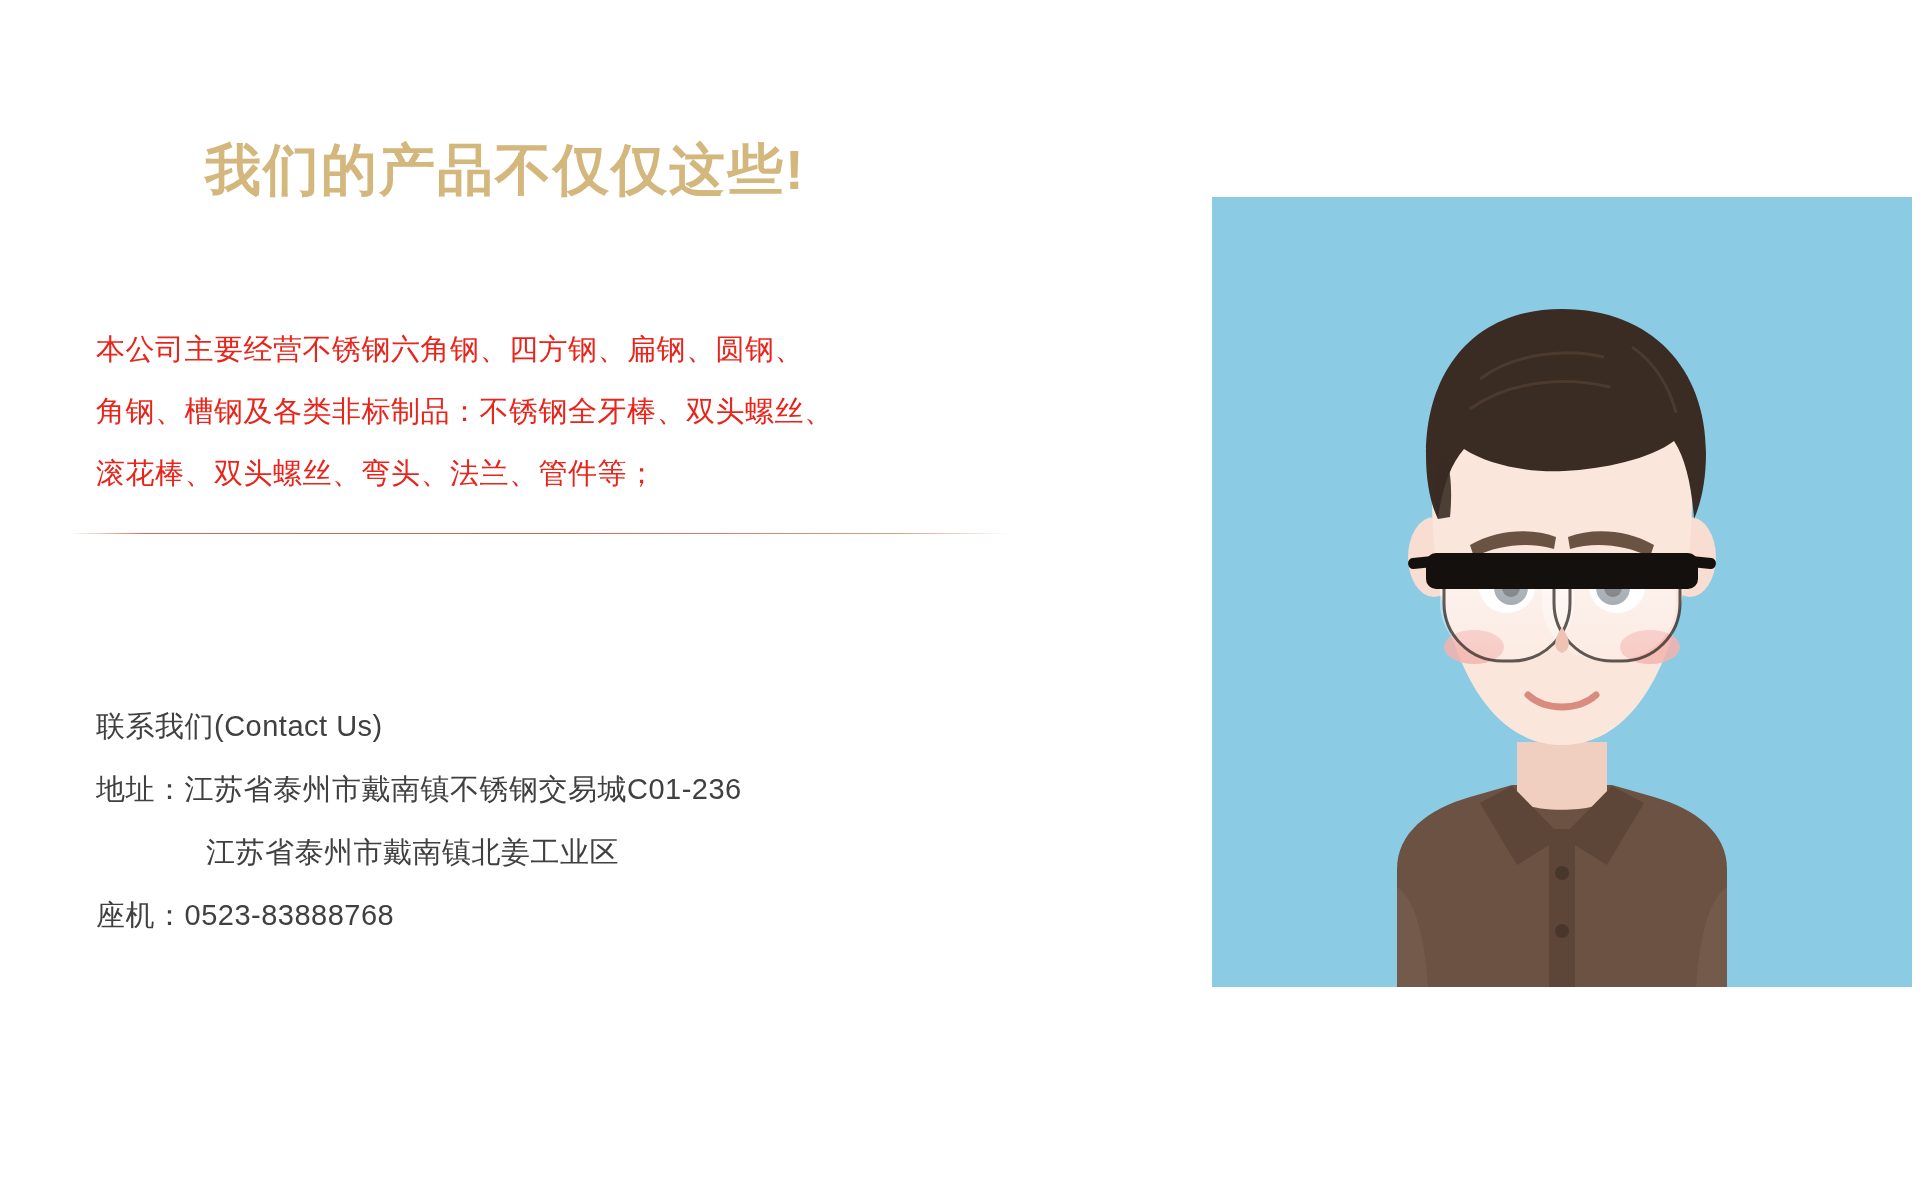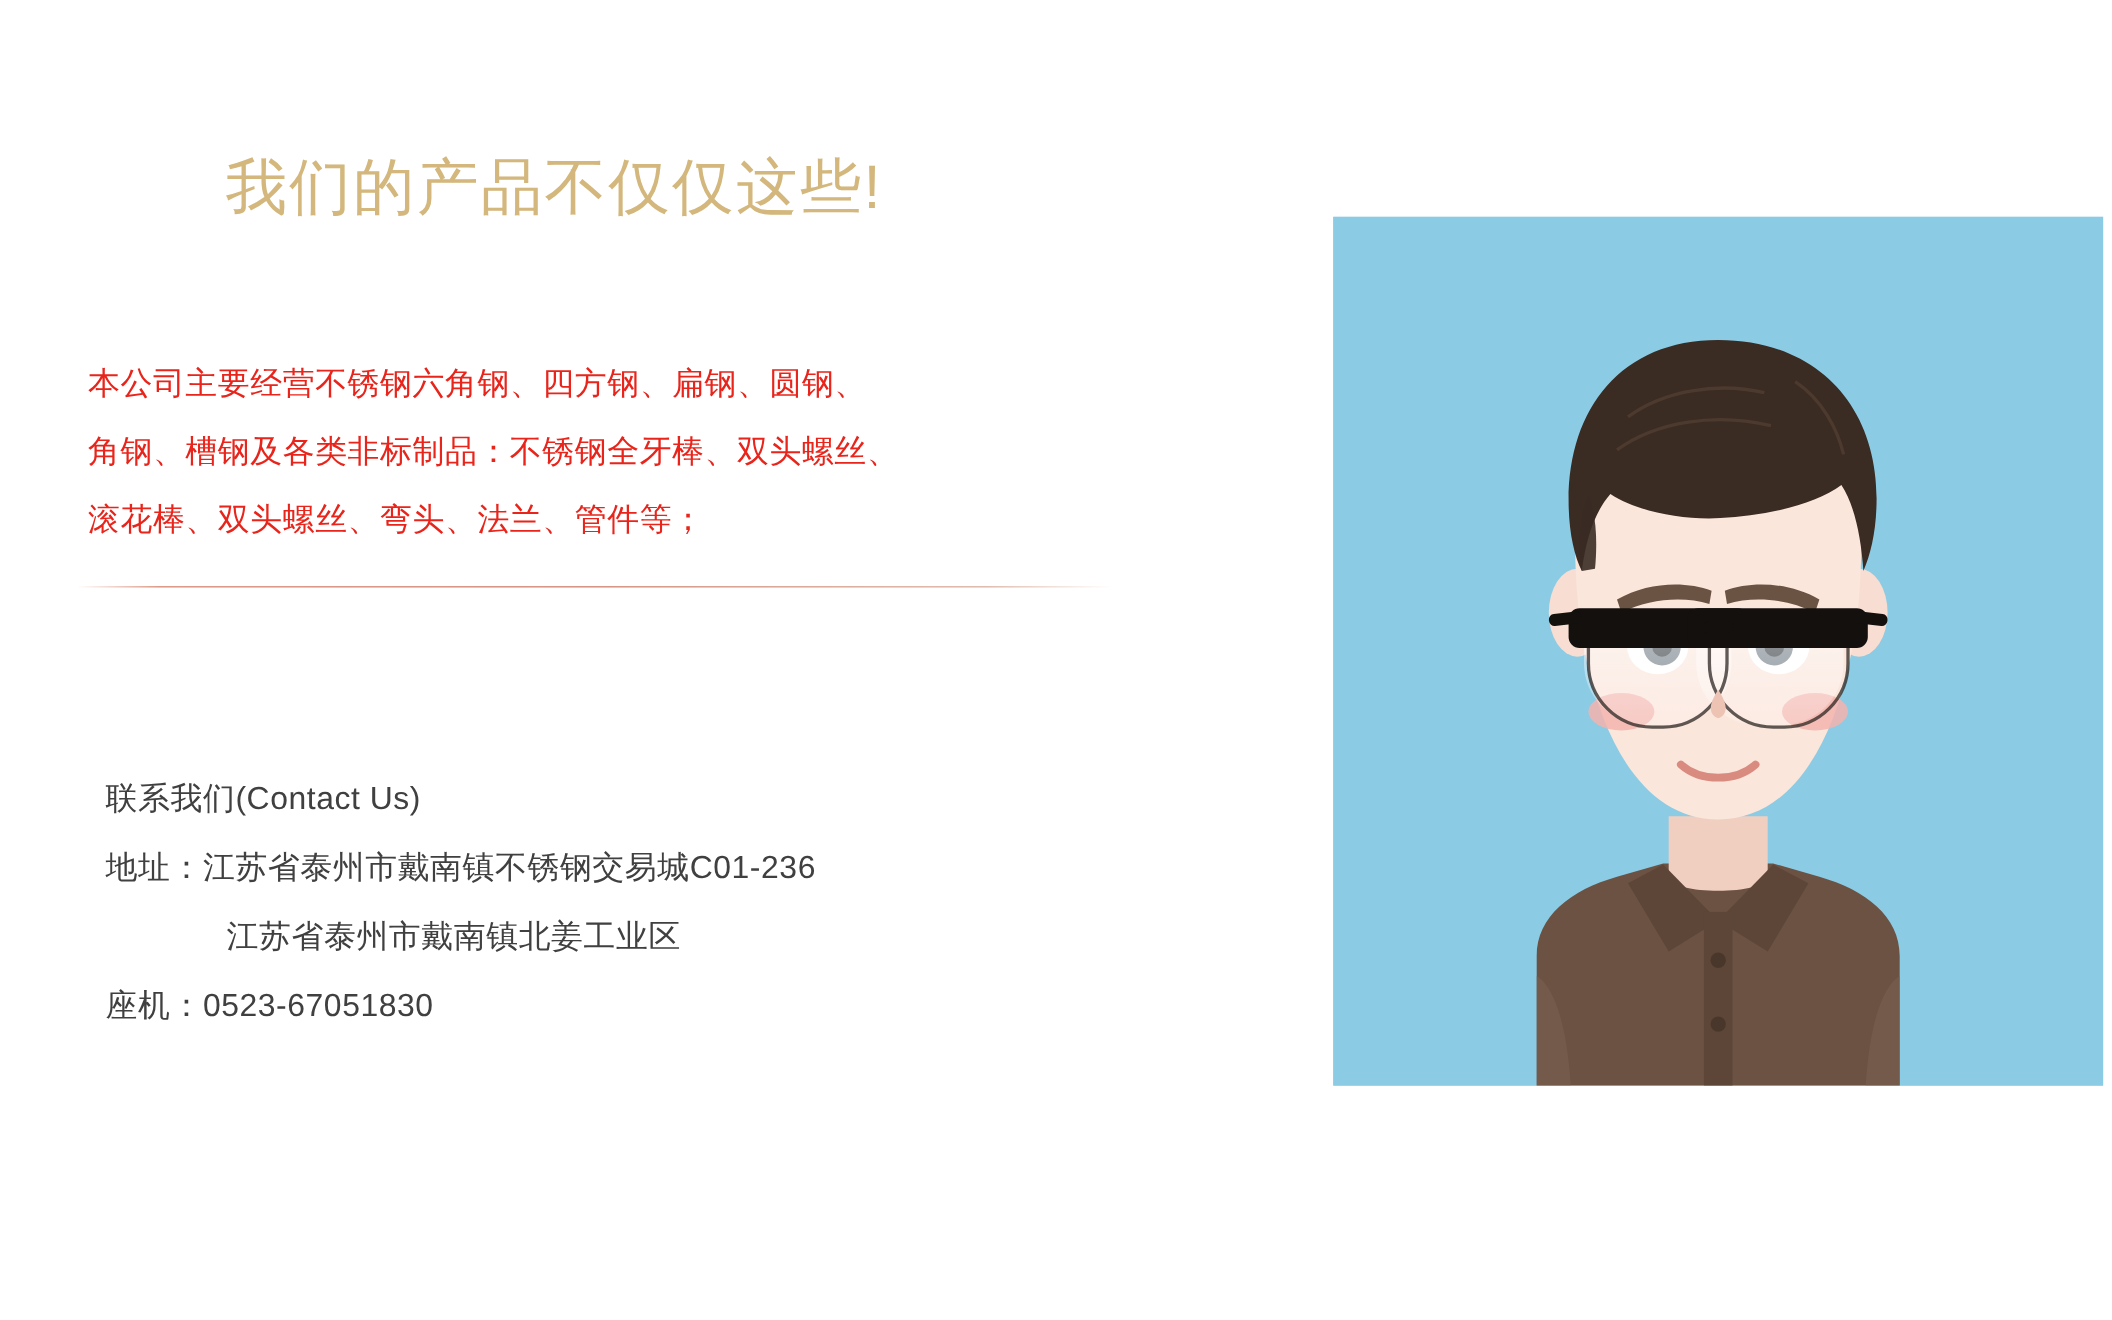--- a/index.html
+++ b/index.html
@@ -31,28 +31,28 @@
     height: 1200px;
   }
 
   .headline {
     position: absolute;
     left: 205px;
     top: 142px;
     font-size: 56px;
     line-height: 1.0;
     letter-spacing: 2px;
-    font-weight: 400;
+    font-weight: 700;
     color: #d3b77c;
     white-space: nowrap;
   }
 
   .intro {
     position: absolute;
-    left: 80px;
+    left: 96px;
     top: 318px;
     width: 930px;
     font-size: 29px;
     line-height: 62px;
     color: #e8241b;
     letter-spacing: 0.5px;
   }
   .intro .line { display: block; white-space: nowrap; }
 
   .divider {
@@ -102,21 +102,21 @@
       <span class="line">角钢、槽钢及各类非标制品：不锈钢全牙棒、双头螺丝、</span>
       <span class="line">滚花棒、双头螺丝、弯头、法兰、管件等；</span>
     </div>
 
     <div class="divider"></div>
 
     <div class="contact">
       <span class="line">联系我们(Contact Us)</span>
       <span class="line">地址：江苏省泰州市戴南镇不锈钢交易城C01-236</span>
       <span class="line indent">江苏省泰州市戴南镇北姜工业区</span>
-      <span class="line">座机：0523-67051830</span>
+      <span class="line">座机：0523-83888768</span>
     </div>
 
   </div>
 
   <div class="portrait-frame">
     <svg viewBox="0 0 700 790" xmlns="http://www.w3.org/2000/svg">
       <defs>
         <clipPath id="frameClip">
             <rect x="0" y="0" width="700" height="790"></rect>
           </clipPath>

